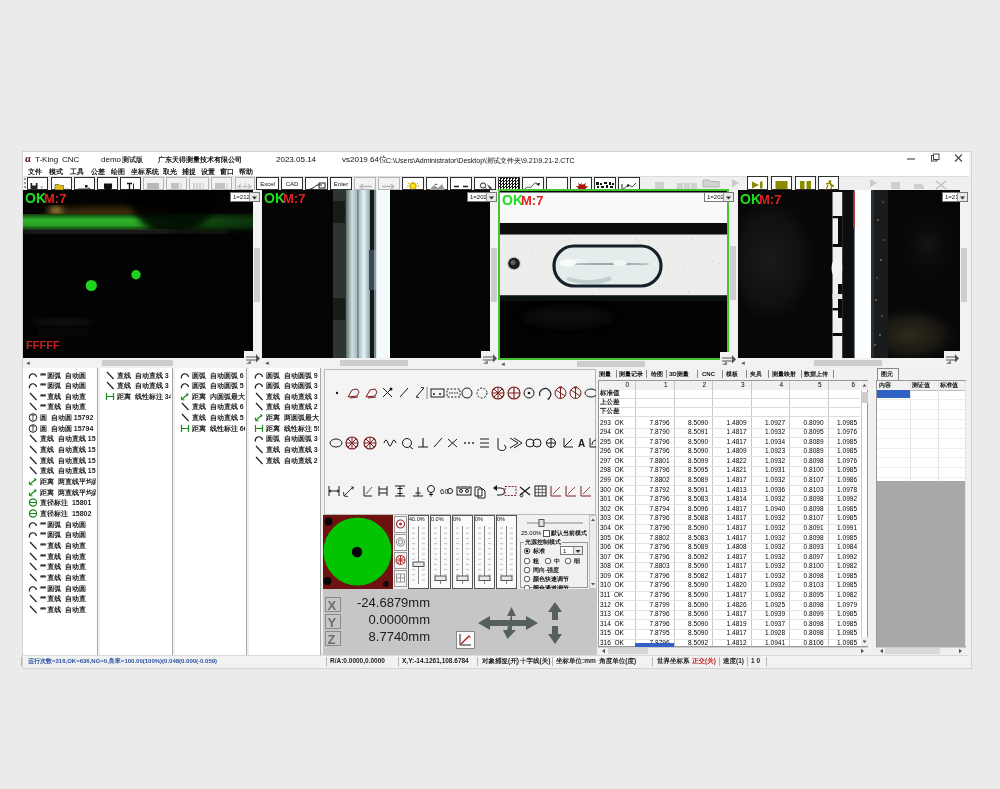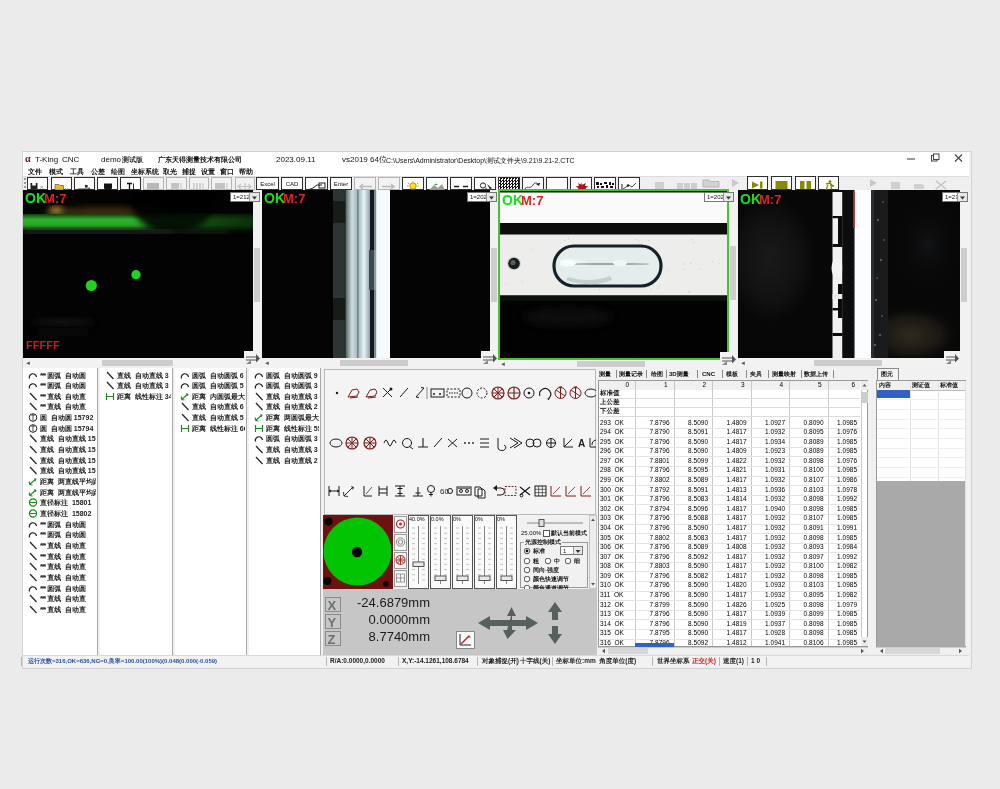--- a/index.html
+++ b/index.html
@@ -14,21 +14,21 @@
 
 <div class="a" id="win" style="left:22px;top:151px;width:948px;height:516px;background:#f0f0f0;border:1px solid #d2d2d2"></div>
 
 <div class="a" style="left:23px;top:152px;width:946px;height:15px;background:#fff"></div>
 <div class="tx" style="left:25px;top:154px;font-size:10px;font-weight:bold;color:#5a1010;font-family:'Liberation Serif',serif">α</div>
 <div class="tx" style="left:35px;top:156px;font-size:8px;color:#111">T-King</div>
 <div class="tx" style="left:62px;top:156px;font-size:8px;color:#111">CNC</div>
 <div class="tx" style="left:101px;top:156px;font-size:8px;color:#111">demo</div>
 <div class="tx" style="left:122px;top:156px;font-size:7px;color:#333;font-weight:bold">测试版</div>
 <div class="tx" style="left:158px;top:156px;font-size:7px;color:#111;font-weight:bold">广东天得测量技术有限公司</div>
-<div class="tx" style="left:276px;top:156px;font-size:8px;color:#111">2023.09.11</div>
+<div class="tx" style="left:276px;top:156px;font-size:8px;color:#111">2023.05.14</div>
 <div class="tx" style="left:342px;top:156px;font-size:8px;color:#111">vs2019 64位</div>
 <div class="tx" style="left:386px;top:156.5px;font-size:7px;color:#111">C:\Users\Administrator\Desktop\测试文件夹\9.21\9.21-2.CTC</div>
 <svg class="a" style="left:905px;top:153px" width="60" height="11">
     <path d="M2 6h8" stroke="#444" stroke-width="1.1"></path>
     <rect x="26.5" y="2.5" width="5.5" height="5.5" fill="none" stroke="#444"></rect>
     <rect x="28.5" y="1" width="5.5" height="5.5" fill="#fff" stroke="#444"></rect>
     <path d="M50 1.5l7 7M57 1.5l-7 7" stroke="#444" stroke-width="1.1"></path>
   </svg>
 
 <div class="a" style="left:23px;top:167px;width:946px;height:9px;background:#fff"></div>

